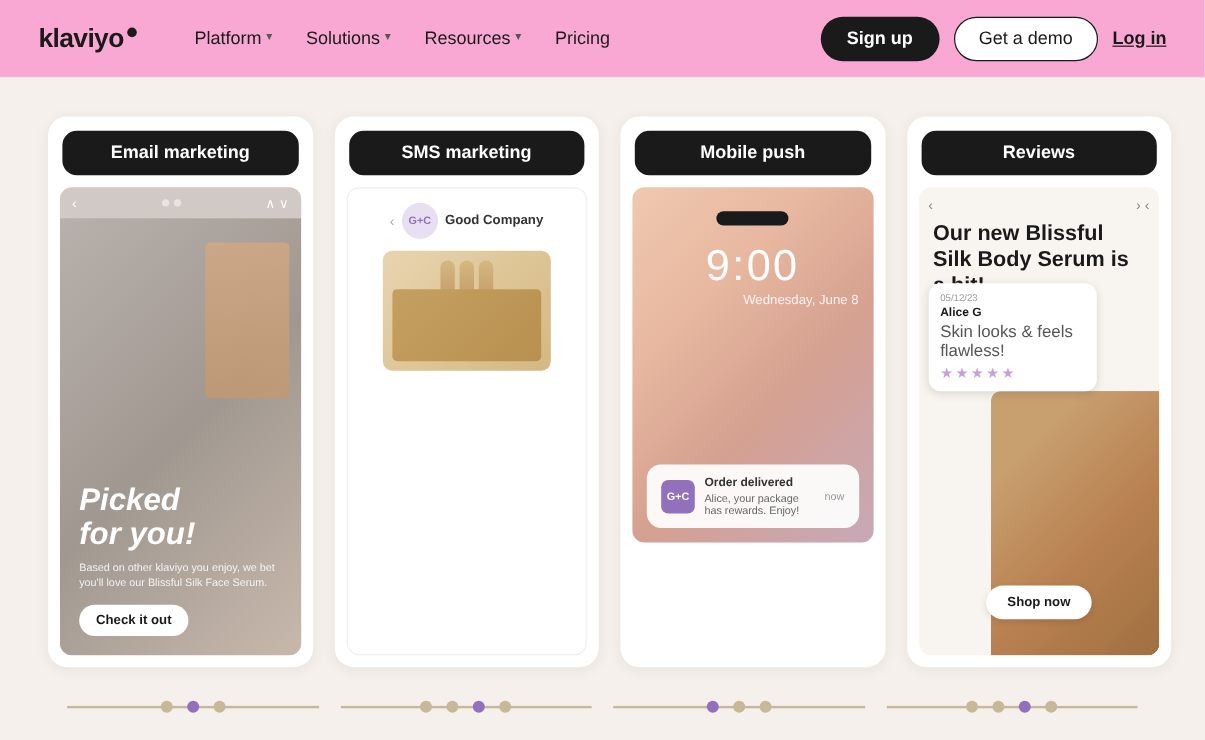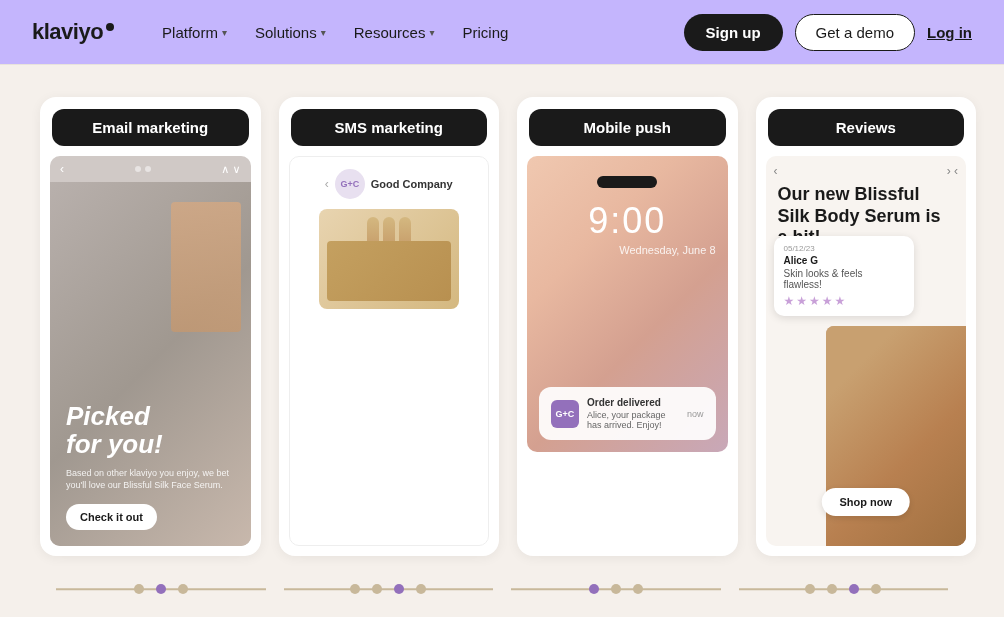--- a/index.html
+++ b/index.html
@@ -6,21 +6,21 @@
     body {
       font-family: -apple-system, BlinkMacSystemFont, 'Segoe UI', sans-serif;
       background: #f5f0eb;
       min-height: 617px;
       width: 1004px;
       overflow-x: hidden;
     }
 
     
     nav {
-      background: #c4b5fd;
+      background: #f9a8d4;
       display: flex;
       align-items: center;
       padding: 0 32px;
       height: 65px;
       border-bottom: 1px solid #e8e3dc;
     }
     .nav-logo {
       font-size: 22px;
       font-weight: 700;
       color: #1a1a1a;
@@ -39,21 +39,20 @@
       margin-left: 1px;
       margin-bottom: 10px;
     }
     .nav-links {
       display: flex;
       gap: 28px;
       flex: 1;
     }
     .nav-link {
       display: flex;
-      align-items: center;
       gap: 4px;
       font-size: 15px;
       color: #1a1a1a;
       cursor: pointer;
       text-decoration: none;
       font-weight: 450;
     }
     .nav-link .chevron {
       font-size: 10px;
       color: #555;
@@ -425,21 +424,21 @@
       font-size: 8px;
       color: #999;
       margin-bottom: 2px;
     }
     .reviews-popup-name {
       font-size: 10px;
       font-weight: 700;
       color: #1a1a1a;
     }
     .reviews-popup-text {
-      font-size: 10px;
+      font-size: 14px;
       color: #555;
       margin-top: 2px;
     }
     .reviews-stars {
       display: flex;
       gap: 2px;
       margin-top: 4px;
     }
     .star {
       color: #c8a0d8;
@@ -589,21 +588,21 @@
       <div class="card-content push-card-content">
         <div class="push-status-bar">
           <div class="push-notch"></div>
         </div>
         <div class="push-time">9:00</div>
         <div class="push-date">Wednesday, June 8</div>
         <div class="push-notification">
           <div class="push-notif-icon">G+C</div>
           <div class="push-notif-text">
             <div class="push-notif-title">Order delivered</div>
-            <div class="push-notif-body">Alice, your package has arrived. Enjoy!</div>
+            <div class="push-notif-body">Alice, your package has rewards. Enjoy!</div>
           </div>
           <div class="push-notif-time">now</div>
         </div>
       </div>
     </div>
 
     <div class="card">
       <div class="card-header">Reviews</div>
       <div class="card-content reviews-card-content">
         <div class="reviews-top-nav">

